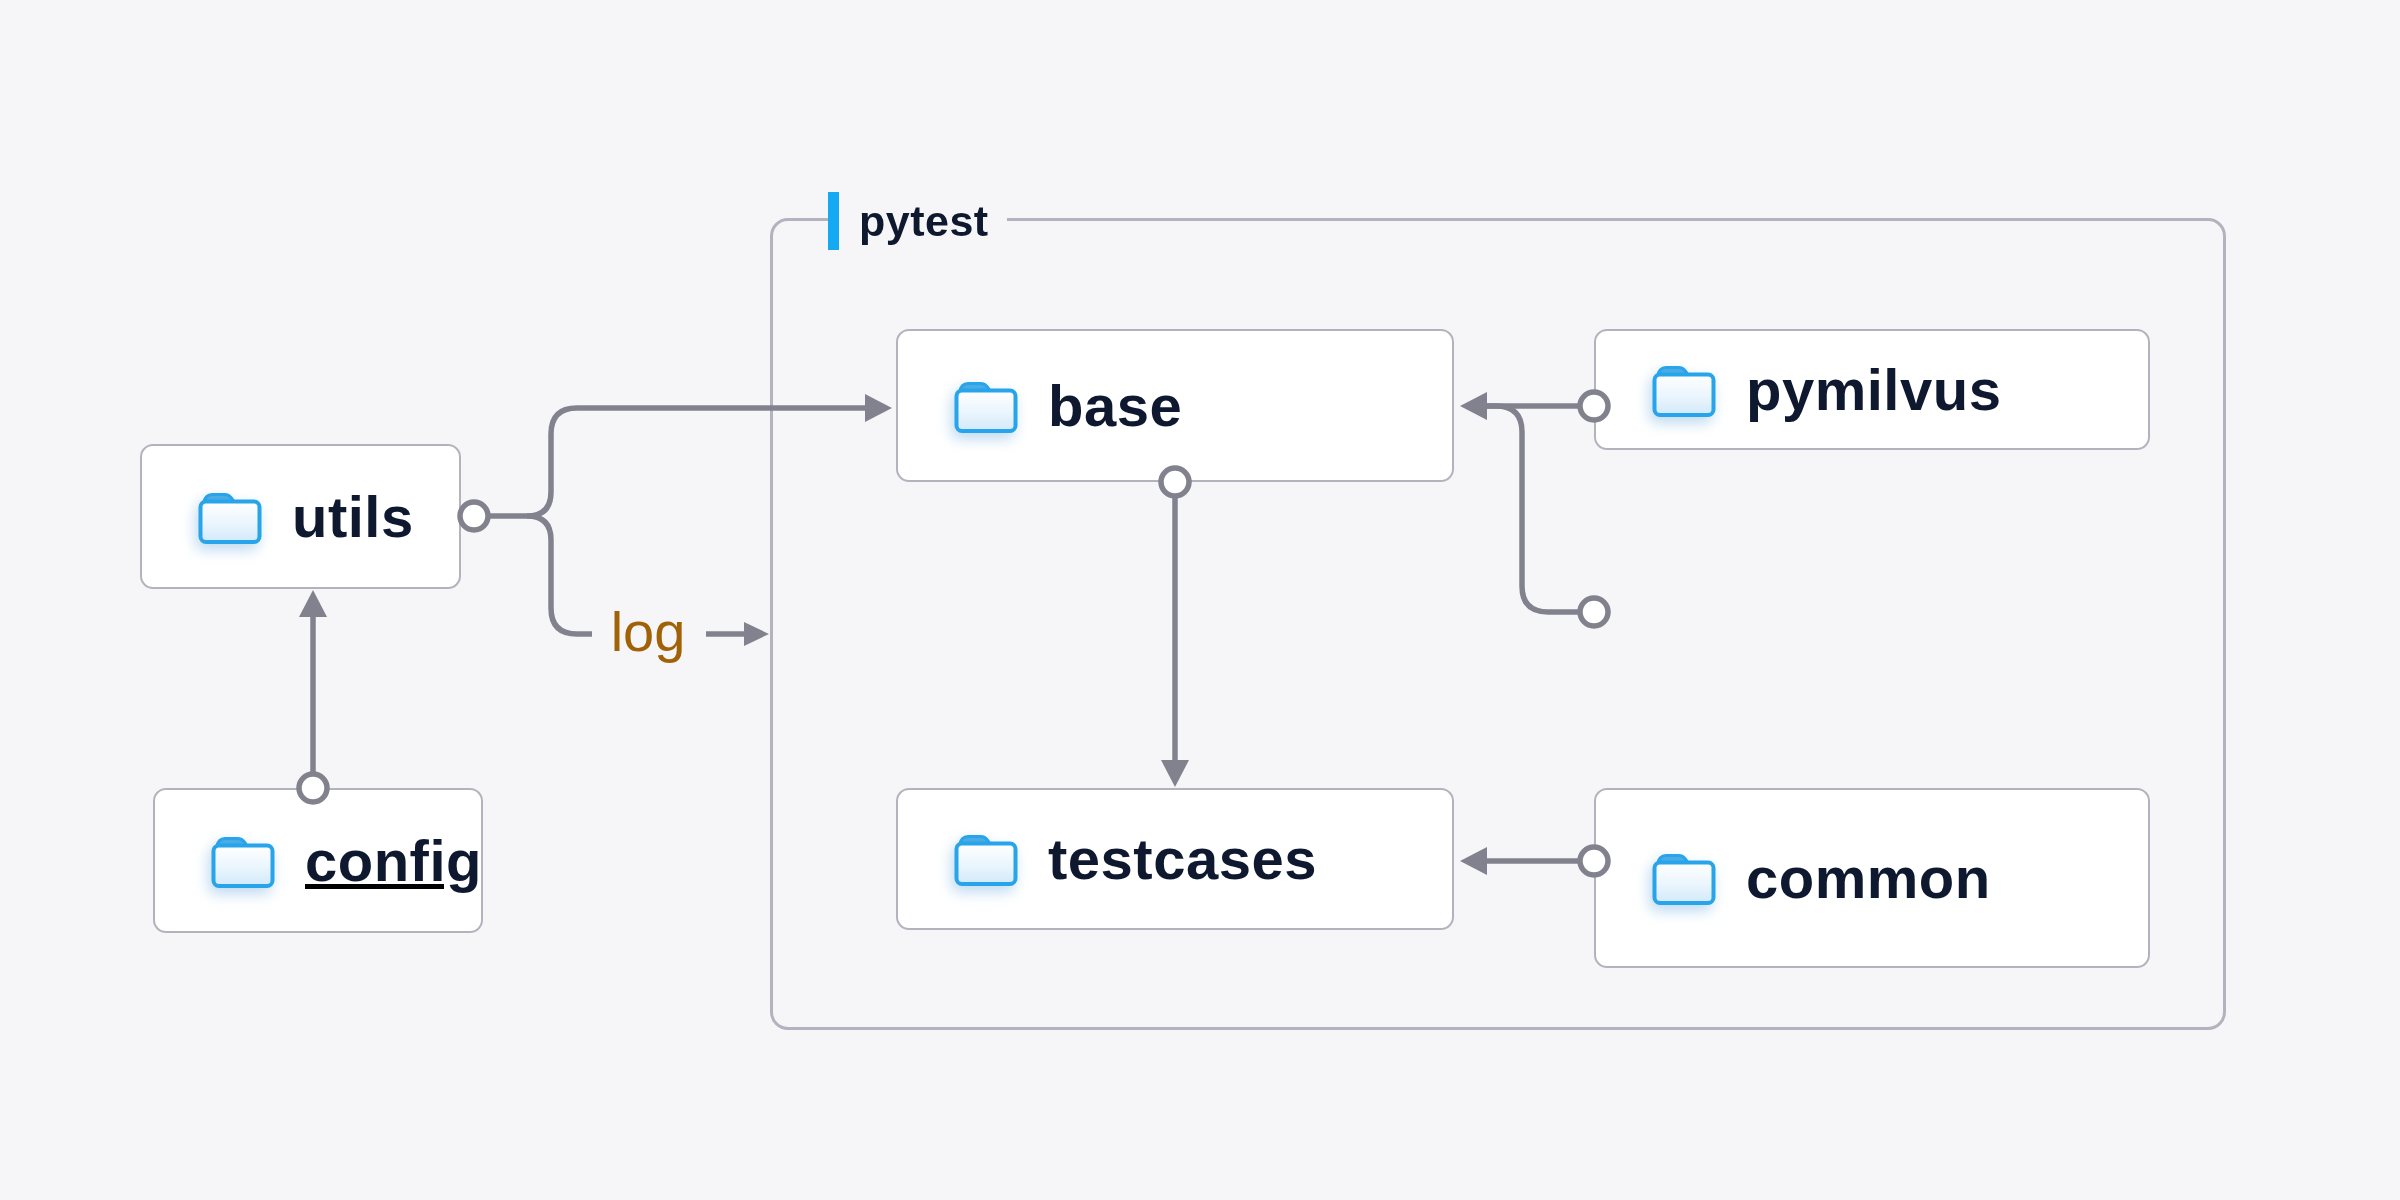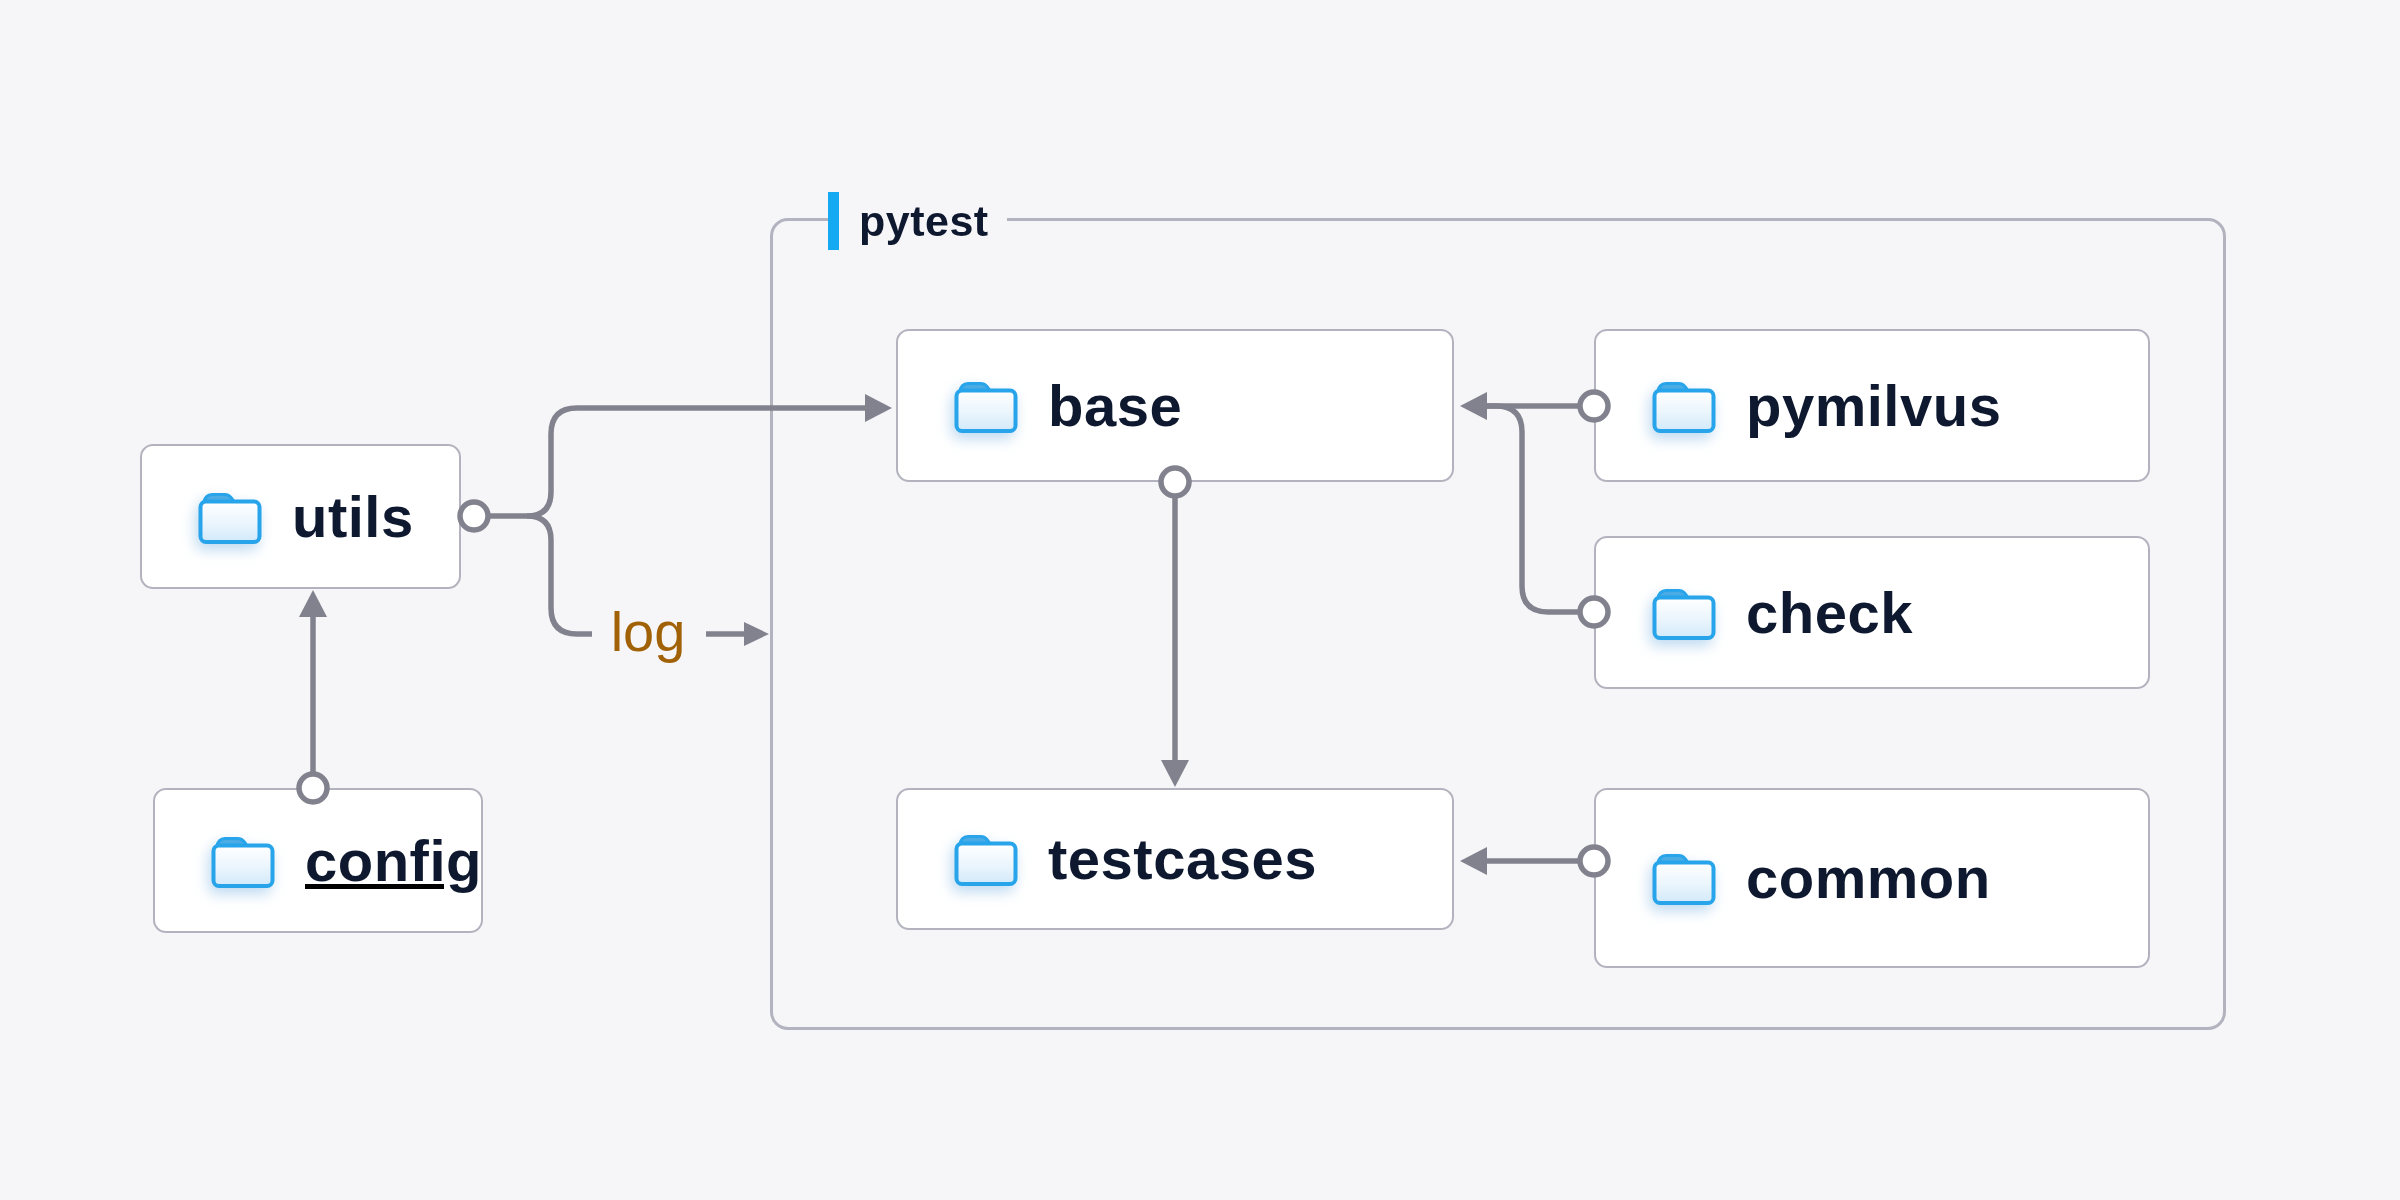--- a/index.html
+++ b/index.html
@@ -38,21 +38,21 @@
   .node .label{
     font-size:58px;font-weight:600;color:#0e1930;line-height:1;
     letter-spacing:0.5px;
   }
   .folder{width:68px;height:58px;margin-left:38px;margin-right:28px;flex:none;
     filter:drop-shadow(-3px 6px 7px rgba(70,150,215,0.35));}
 
   .n-utils    {left:140px; top:444px; width:321px; height:145px;}
   .n-config   {left:153px; top:788px; width:330px; height:145px;text-decoration:underline;}
   .n-base     {left:896px; top:329px; width:558px; height:153px;}
-  .n-pymilvus {left:1594px;top:329px; width:556px; height:153px;}
+  .n-pymilvus {left:1594px;top:329px; width:556px; height:121px;}
   .n-check    {left:1594px;top:536px; width:556px; height:153px;}
   .n-testcases{left:896px; top:788px; width:558px; height:142px;}
   .n-common   {left:1594px;top:788px; width:556px; height:180px;}
 
   
   .edge-label{
     position:absolute;left:596px;top:634px;width:104px;
     transform:translateY(-54%);
     text-align:center;
     font-size:56px;font-weight:500;color:#a16207;line-height:1;
@@ -112,27 +112,20 @@
   </div>
 
   <div class="node n-pymilvus">
     <svg class="folder" viewBox="0 0 68 58">
       <path d="M8 15 C8 10 11.5 6.5 16 6.5 h12.5 c2.8 0 5.4 1.4 7 3.7 l4.8 6.8 H8 Z" fill="#4babe4" stroke="#27a4ea" stroke-width="3"></path>
       <rect x="4.5" y="13.5" width="59" height="40.5" rx="5.5" fill="url(#folderGrad)" stroke="#27a4ea" stroke-width="4"></rect>
     </svg>
     <span class="label">pymilvus</span>
   </div>
 
-  <div class="node n-check">
-    <svg class="folder" viewBox="0 0 68 58">
-      <path d="M8 15 C8 10 11.5 6.5 16 6.5 h12.5 c2.8 0 5.4 1.4 7 3.7 l4.8 6.8 H8 Z" fill="#4babe4" stroke="#27a4ea" stroke-width="3"></path>
-      <rect x="4.5" y="13.5" width="59" height="40.5" rx="5.5" fill="url(#folderGrad)" stroke="#27a4ea" stroke-width="4"></rect>
-    </svg>
-    <span class="label">check</span>
-  </div>
 
   <div class="node n-testcases">
     <svg class="folder" viewBox="0 0 68 58">
       <path d="M8 15 C8 10 11.5 6.5 16 6.5 h12.5 c2.8 0 5.4 1.4 7 3.7 l4.8 6.8 H8 Z" fill="#4babe4" stroke="#27a4ea" stroke-width="3"></path>
       <rect x="4.5" y="13.5" width="59" height="40.5" rx="5.5" fill="url(#folderGrad)" stroke="#27a4ea" stroke-width="4"></rect>
     </svg>
     <span class="label">testcases</span>
   </div>
 
   <div class="node n-common">

